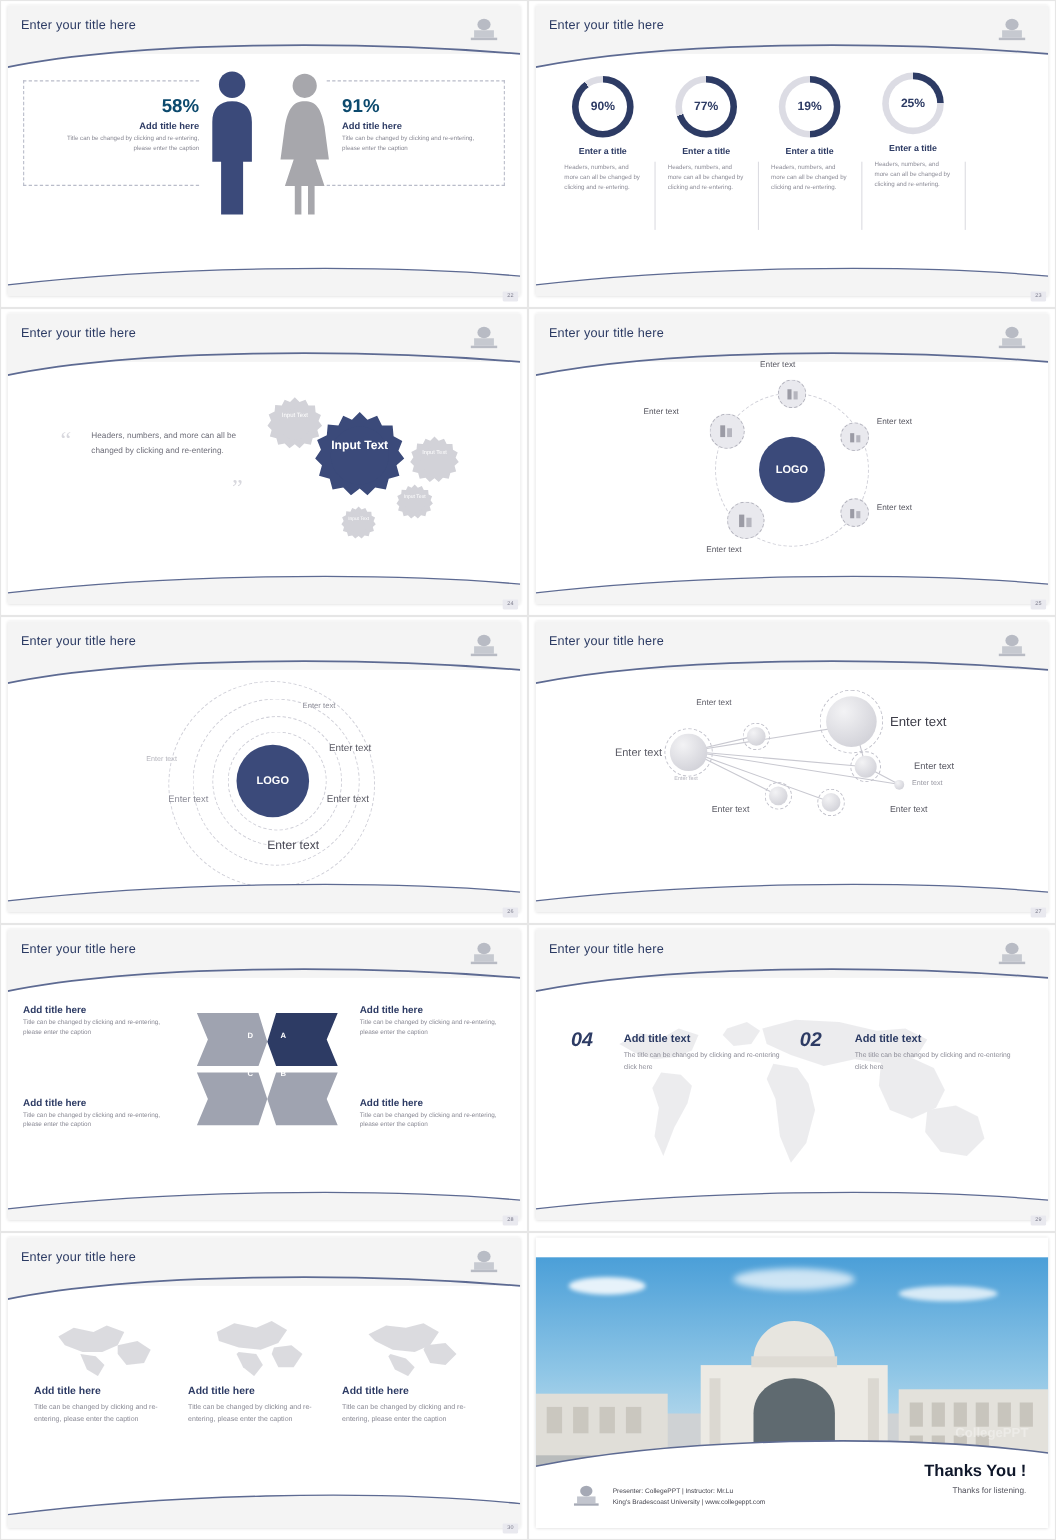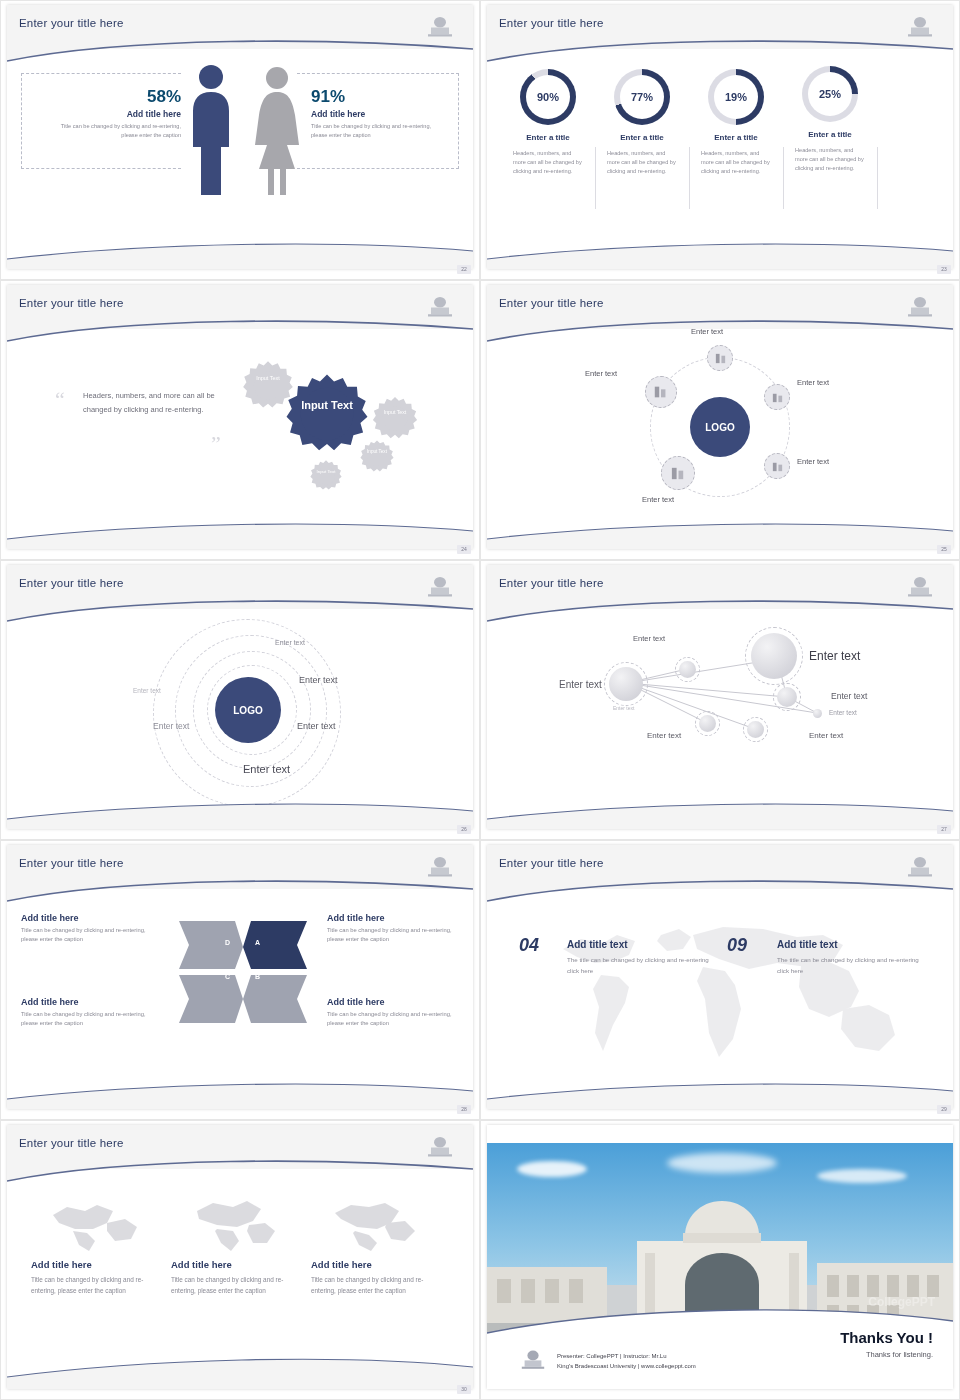--- a/index.html
+++ b/index.html
@@ -535,21 +535,21 @@
         </svg>
 
         <div style="position:absolute;left:32px;top:42px;">
           <div class="bignum" style="position:absolute;left:0;top:2px;">04</div>
           <div style="position:absolute;left:48px;top:6px;width:146px;">
             <div class="n-title">Add title text</div>
             <div class="n-cap">The title can be changed by clicking and re-entering click here</div>
           </div>
         </div>
         <div style="position:absolute;left:240px;top:42px;">
-          <div class="bignum" style="position:absolute;left:0;top:2px;">09</div>
+          <div class="bignum" style="position:absolute;left:0;top:2px;">02</div>
           <div style="position:absolute;left:50px;top:6px;width:150px;">
             <div class="n-title">Add title text</div>
             <div class="n-cap">The title can be changed by clicking and re-entering click here</div>
           </div>
         </div>
       </div>
       <svg style="position:absolute;left:0;bottom:0;width:100%;height:34px;" viewBox="0 0 466 34" preserveAspectRatio="none">
         <path d="M0,24 C140,8 330,4 466,16 L466,34 L0,34 Z" fill="#f4f4f4"></path>
         <path d="M0,24 C140,8 330,4 466,16" stroke="#5d6a92" stroke-width="1.2" fill="none"></path>
       </svg>

